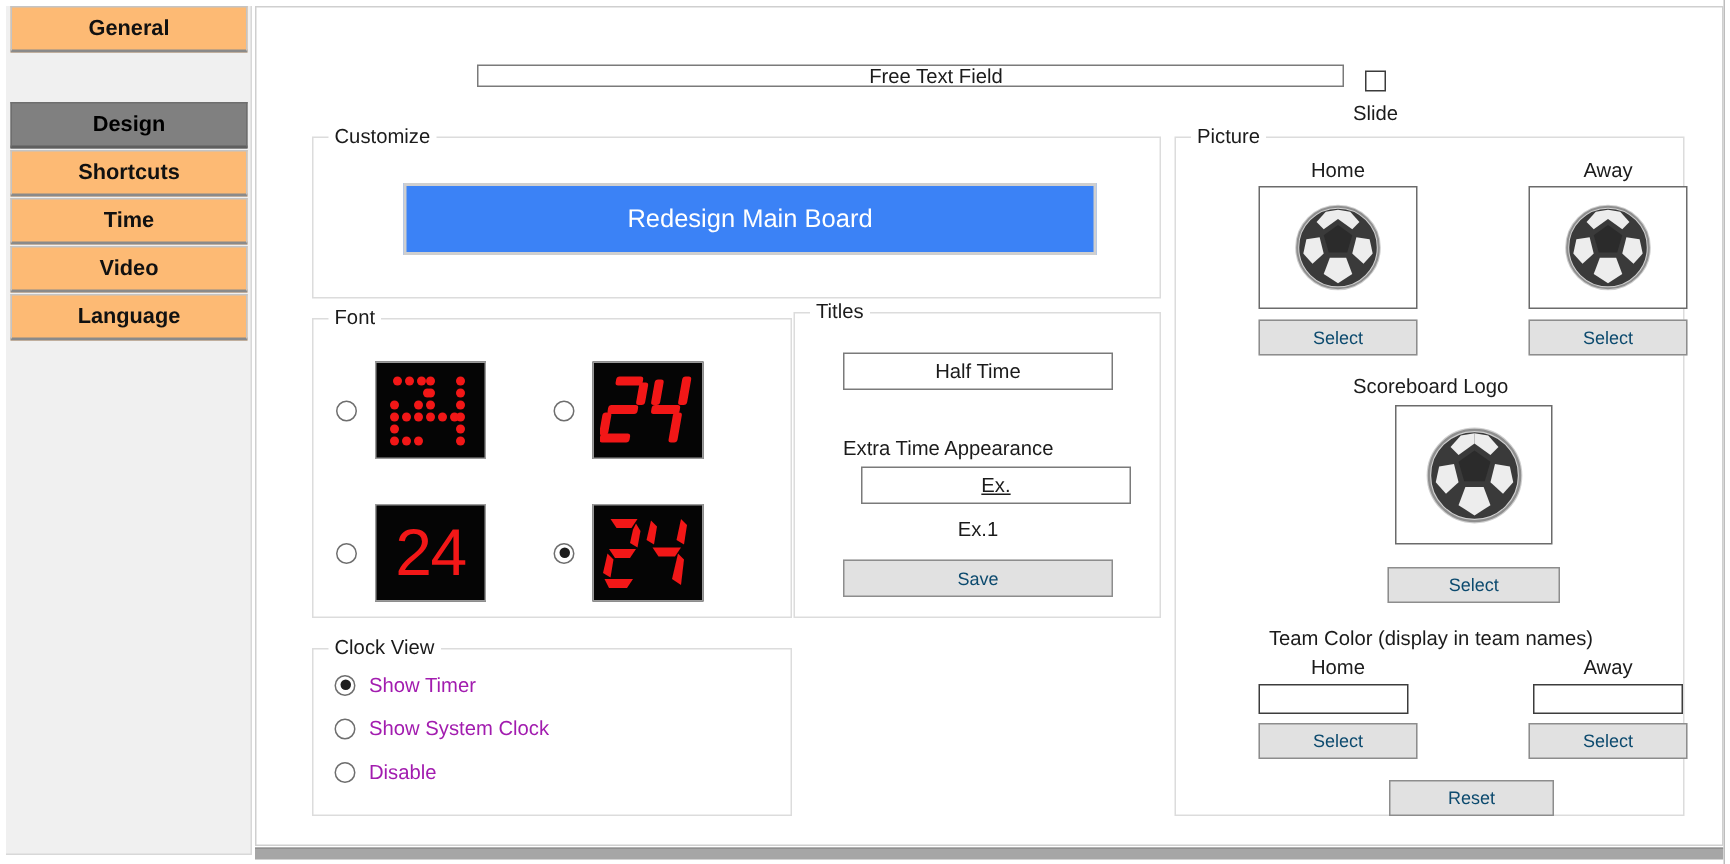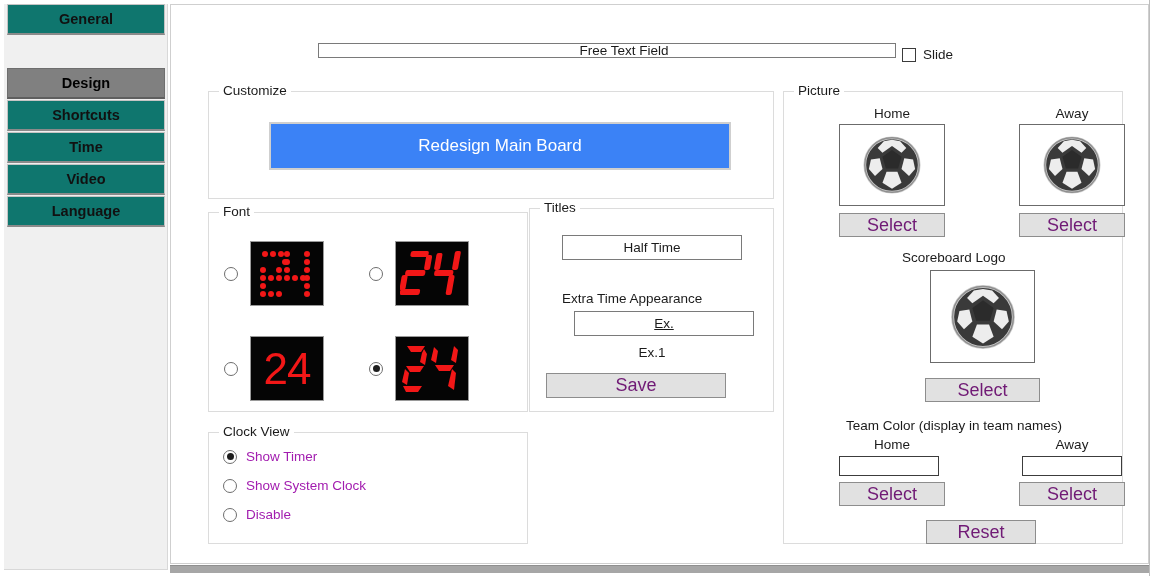--- a/index.html
+++ b/index.html
@@ -23,21 +23,21 @@
     width: 164px; height: 566px;
     background: #f0f0f0;
     border: 1px solid #d8d8d8;
     border-top: none;
     border-left: none;
   }
   .tab {
     position: relative;
     height: 31px;
     margin: 0 2px 1px 3px;
-    background: #0f766e;
+    background: #fdba74;
     border: 1px solid #c4c4c4;
     border-bottom: 2px solid #8a8a8a;
     display: flex; align-items: center; justify-content: center;
     font-size: 14.5px;
     font-weight: bold;
     color: #111111;
     cursor: pointer;
     user-select: none;
   }
   .tab.selected {
@@ -93,34 +93,34 @@
     display: flex; align-items: center; justify-content: center;
     font-size: 13.5px;
     color: #1b1b1b;
     cursor: text;
   }
   .btn {
     position: absolute;
     background: #e1e1e1;
     border: 1px solid #8d8d8d;
     display: flex; align-items: center; justify-content: center;
-    font-size: 18px;
-    color: #701a75;
+    font-size: 12px;
+    color: #0c4a6e;
     cursor: pointer;
     user-select: none;
   }
   .label {
     position: absolute;
     font-size: 13.5px;
     color: #1b1b1b;
     white-space: nowrap;
   }
 
   
-  .checkrow { position: absolute; display: flex; align-items: center; gap: 7px; cursor: pointer; }
+  .checkrow { position: absolute; display: flex; align-items: center; gap: 7px; cursor: pointer; flex-direction: column; }
   .checkbox-box {
     width: 14px; height: 14px;
     border: 1.5px solid #3b3b3b;
     background: #ffffff;
   }
   .checkrow .ck-label { font-size: 13.5px; color: #1b1b1b; }
 
   
   .radio {
     width: 14px; height: 14px;
@@ -322,21 +322,21 @@
       </div>
 
       <span class="label" style="left:32px; top:82px;">Extra Time Appearance</span>
 
       <div class="textbox" style="left:44px; top:102px; width:180px; height:25px;text-decoration:underline;">
         <span>Ex.</span>
       </div>
 
       <span class="label" style="left:32px; top:136px; width:180px; text-align:center;">Ex.1</span>
 
-      <div class="btn" style="left:16px; top:164px; width:180px; height:25px;">
+      <div class="btn" style="left:32px; top:164px; width:180px; height:25px;">
         <span>Save</span>
       </div>
     </div>
 
     <div class="groupbox" style="left:37px; top:427px; width:320px; height:112px;">
       <span class="gb-title">Clock View</span>
 
       <div class="radiorow" style="left:14px; top:16px;">
         <span class="radio checked"></span>
         <span class="r-label">Show Timer</span>

